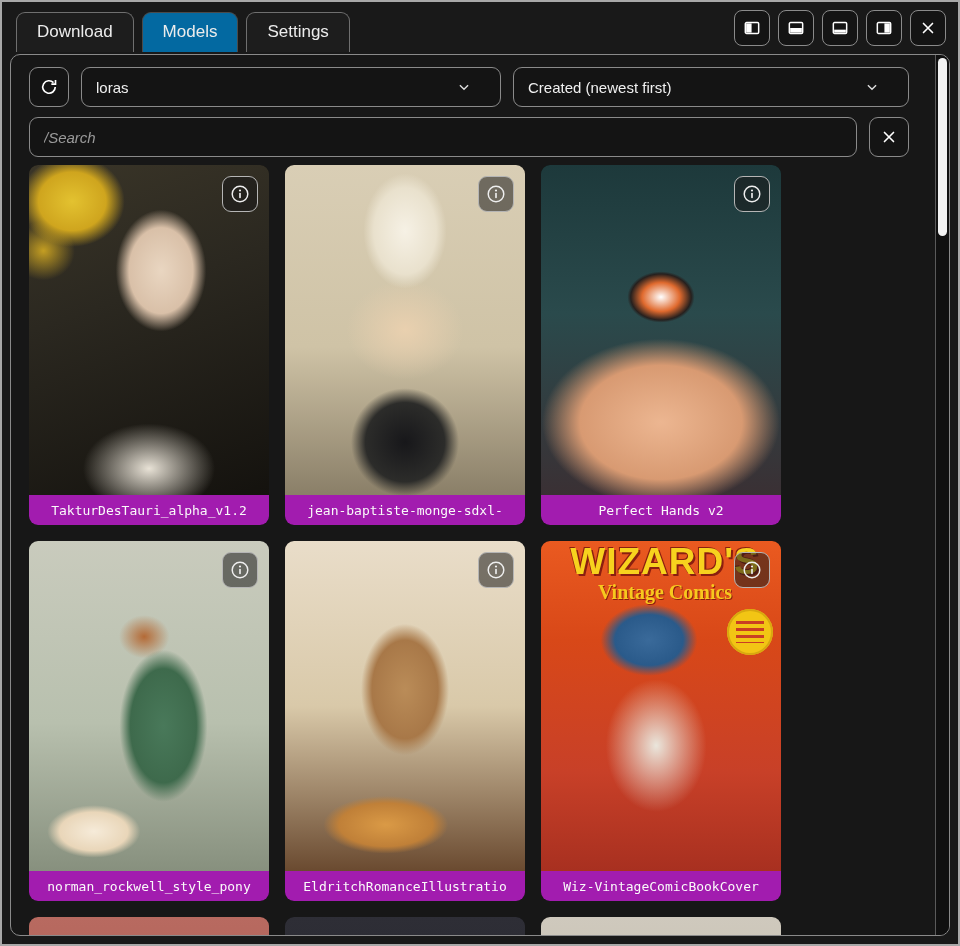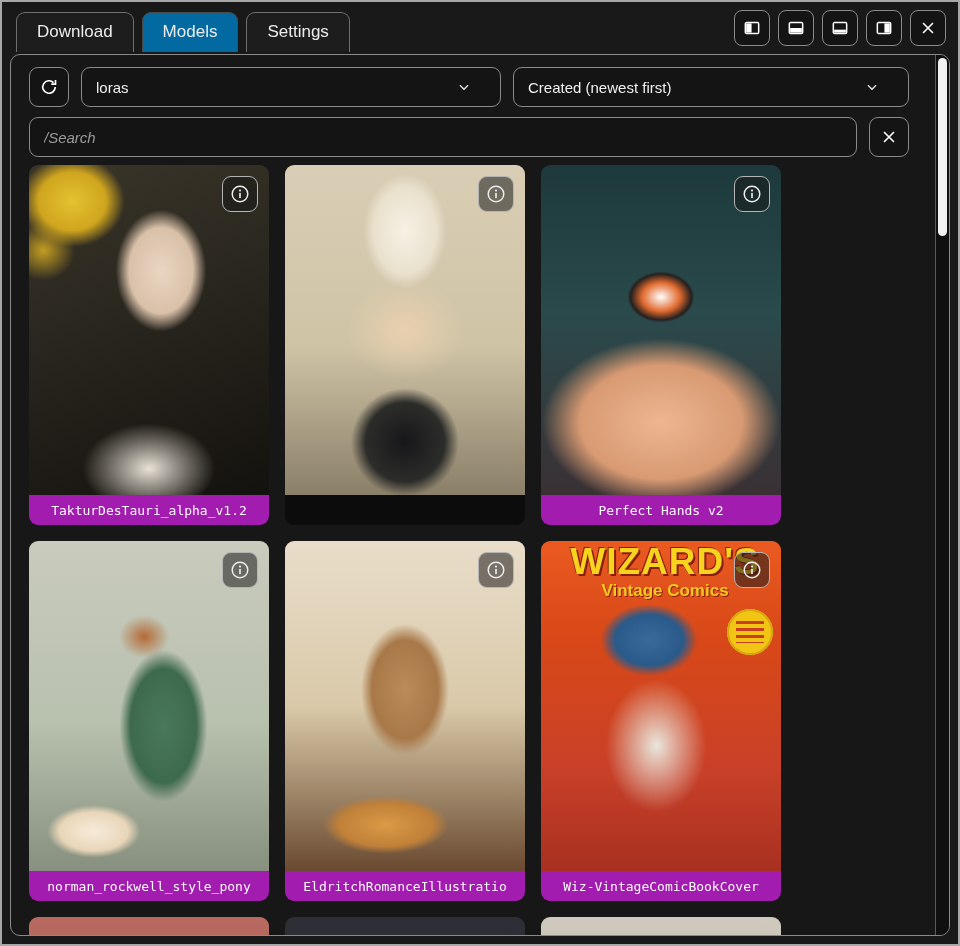--- a/index.html
+++ b/index.html
@@ -93,22 +93,23 @@
   .thumb-p1 { background:linear-gradient(180deg,#b86a60,#9a4a44); }
   .thumb-p2 { background:linear-gradient(180deg,#2e2e36,#1e1e26); }
   .thumb-p3 { background:linear-gradient(180deg,#cfc9bd,#b0a898); }
   
   .wiz-text { position:absolute; top:0; left:0; right:-8px; text-align:center; }
   .wiz-title {
     font-size:37px; font-weight:bold; color:#f7d21e; letter-spacing:1px; white-space:nowrap;
     text-shadow:2px 2px 0 #8a1f10, -1px -1px 0 #8a1f10;
   }
   .wiz-sub {
-    font-size:17px; font-weight:bold; color:#f7c81e; margin-top:-2px;
+    font-size:20px; font-weight:bold; color:#f7c81e; margin-top:-2px;
     text-shadow:1px 1px 0 #8a1f10;
+    font-family:Liberation Serif, serif;
   }
   .wiz-badge {
     position:absolute; top:68px; right:8px; width:46px; height:46px; border-radius:50%;
     background:#f2c514; box-shadow:inset 0 0 0 2px #d8a810;
   }
   .wiz-badge-lines {
     position:absolute; left:9px; right:9px; top:12px; bottom:12px; opacity:.85;
     background:repeating-linear-gradient(#c22626 0 3px, rgba(0,0,0,0) 3px 7px);
   }
   
@@ -237,20 +238,21 @@
         <div class="thumb thumb-2"></div>
         <div class="infobtn">
           <span>
             <svg width="22" height="22" viewBox="0 0 24 24">
                 <circle cx="12" cy="12" r="8.5" fill="none" stroke="#eee" stroke-width="1.6"></circle>
                 <circle cx="12" cy="8.2" r="1.2" fill="#eee"></circle>
                 <rect x="11.1" y="10.6" width="1.8" height="6" rx="0.9" fill="#eee"></rect>
               </svg>
           </span>
         </div>
+        <div class="cardlabel">jean-baptiste-monge-sdxl-</div>
       </div>
 
       <div class="card">
         <div class="thumb thumb-3"></div>
         <div class="infobtn">
           <span>
             <svg width="22" height="22" viewBox="0 0 24 24">
                 <circle cx="12" cy="12" r="8.5" fill="none" stroke="#eee" stroke-width="1.6"></circle>
                 <circle cx="12" cy="8.2" r="1.2" fill="#eee"></circle>
                 <rect x="11.1" y="10.6" width="1.8" height="6" rx="0.9" fill="#eee"></rect>

